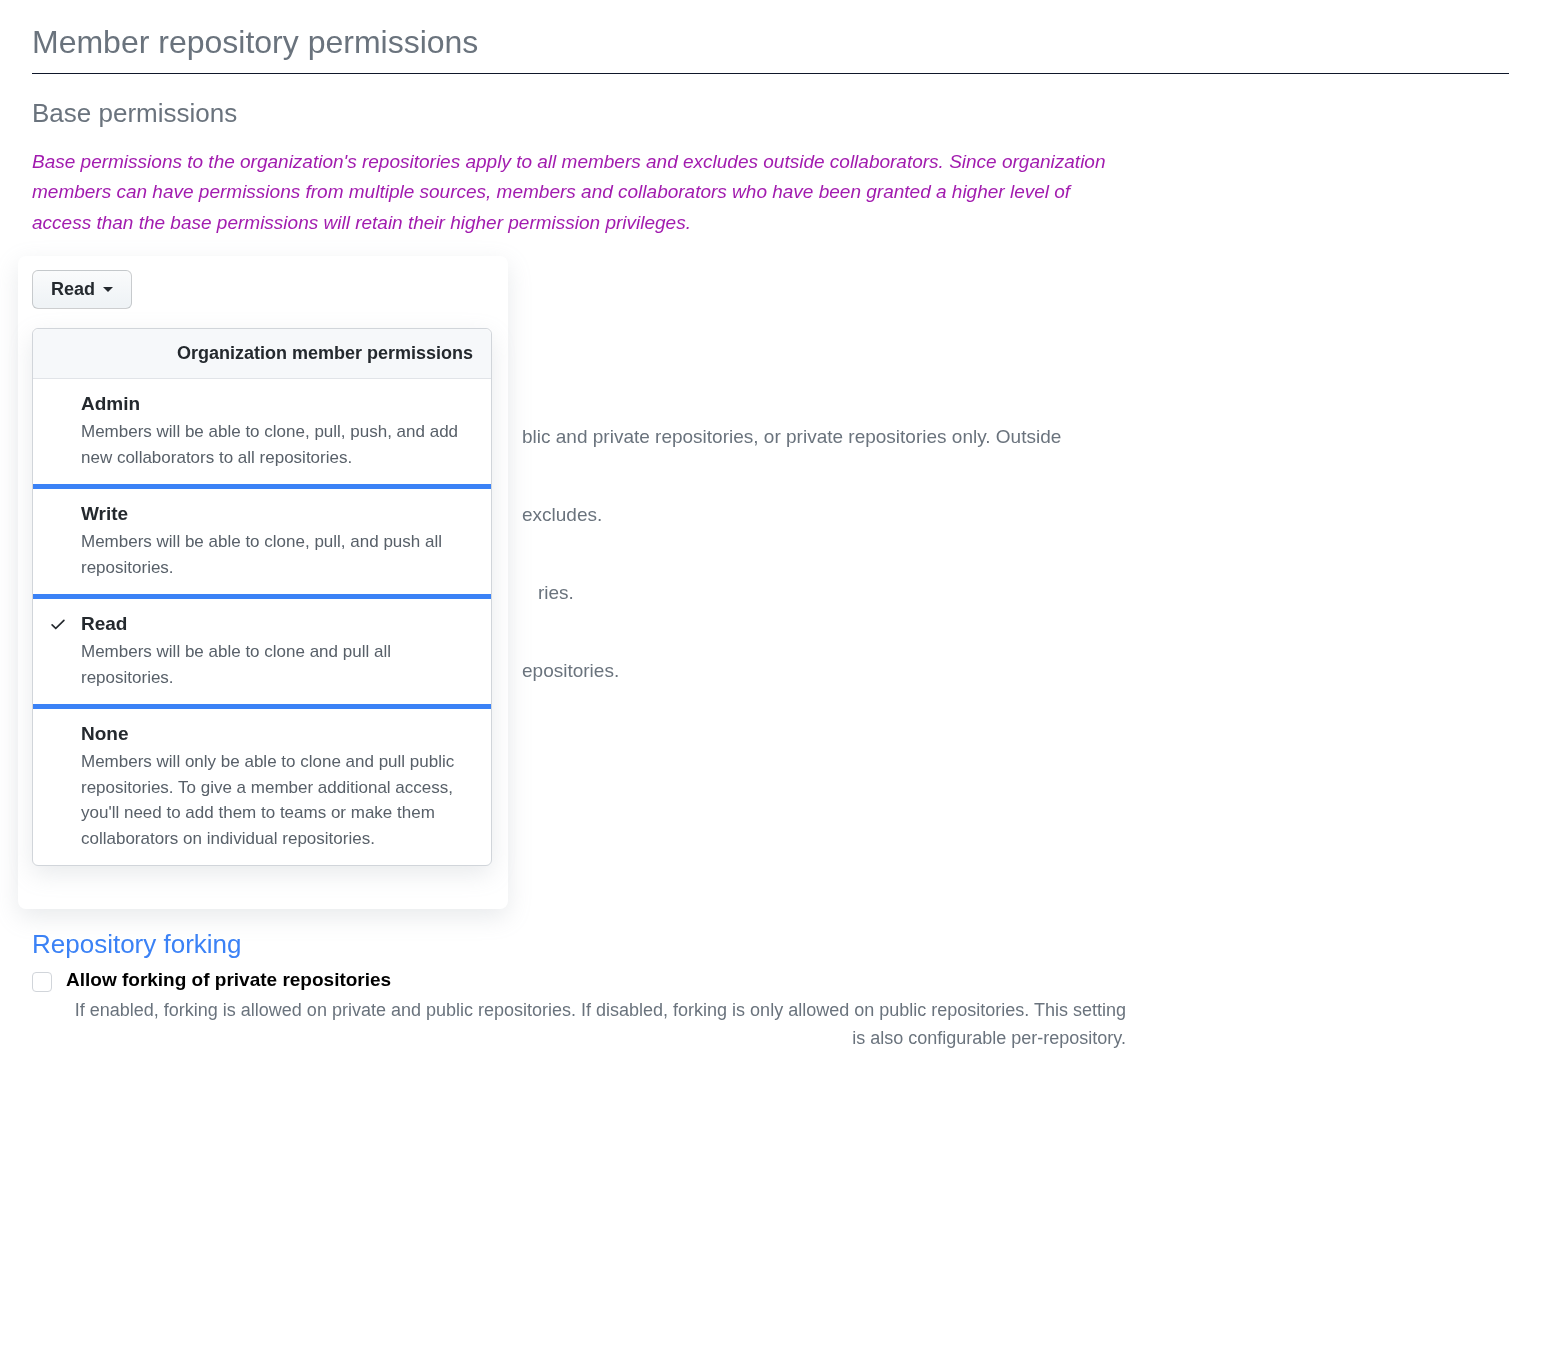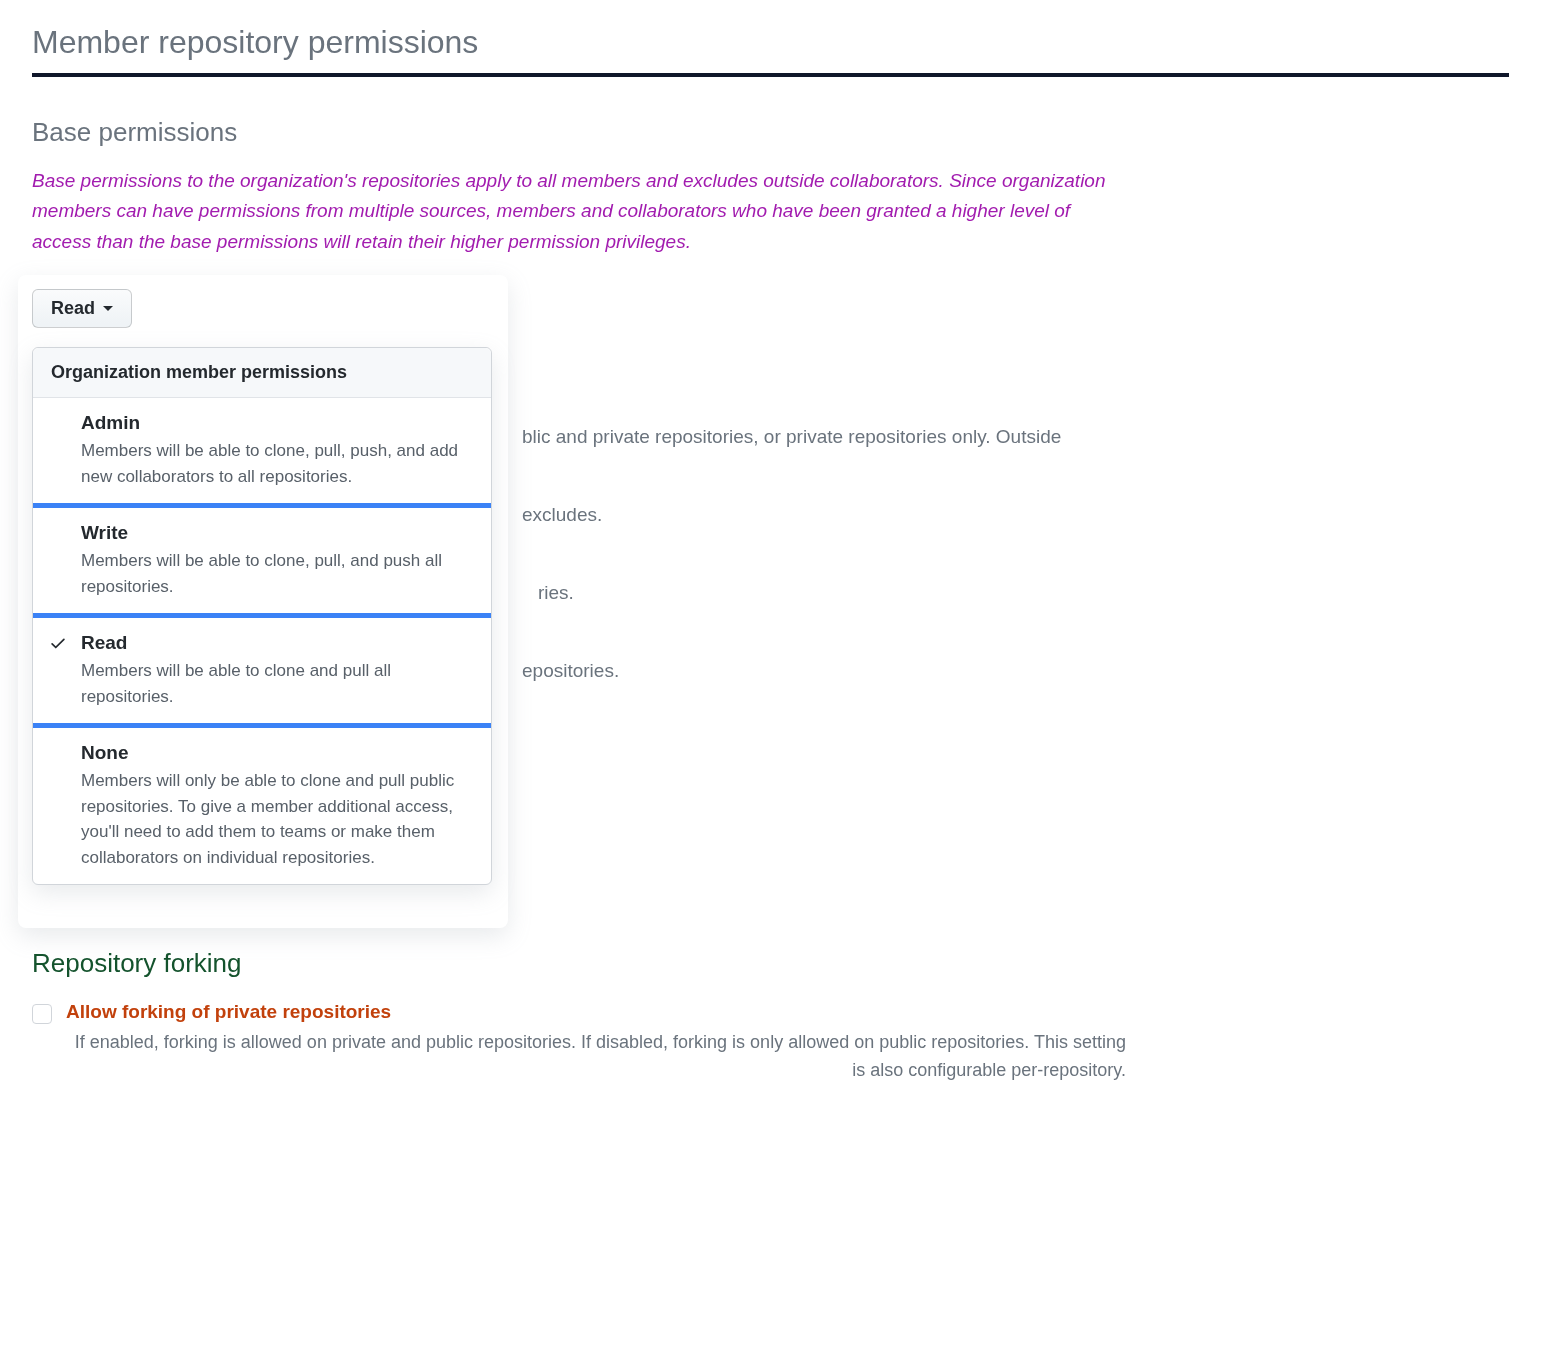--- a/index.html
+++ b/index.html
@@ -12,22 +12,22 @@
       color: #24292e;
       background: #fff;
       padding: 24px 32px;
       width: 1541px;
     }
     h1.page-title {
       font-size: 32px;
       font-weight: 400;
       color: #6a737d;
       padding-bottom: 12px;
-      border-bottom: 4px solid #0f172a;
-      margin-bottom: 40px;
+      border-bottom: 1px solid #0f172a;
+      margin-bottom: 24px;
     }
     h2.section-title {
       font-size: 26px;
       font-weight: 400;
       color: #6a737d;
       margin-bottom: 18px;
     }
     p.section-desc {
       font-size: 19px;
       color: #a21caf;
@@ -74,20 +74,21 @@
       z-index: 100;
     }
     .dropdown-header {
       padding: 14px 18px;
       font-size: 18px;
       font-weight: 600;
       color: #24292e;
       background: #f6f8fa;
       border-bottom: 1px solid #e1e4e8;
       border-radius: 6px 6px 0 0;
+      text-align: right;
     }
     .dropdown-item {
       padding: 14px 18px 14px 48px;
       border-bottom: 5px solid #3b82f6;
       cursor: pointer;
       position: relative;
     }
     .dropdown-item:last-child {
       border-bottom: none;
     }
@@ -108,40 +109,40 @@
       top: 16px;
       width: 18px;
       height: 18px;
     }
     .repo-forking {
       margin-top: 140px;
     }
     .forking-heading {
       font-size: 26px;
       font-weight: 400;
-      color: #14532d;
-      margin-bottom: 22px;
+      color: #3b82f6;
+      margin-bottom: 9px;
     }
     .forking-row {
       display: flex;
       align-items: flex-start;
       gap: 14px;
     }
     .checkbox {
       width: 20px;
       height: 20px;
       border: 1px solid #d1d5da;
       border-radius: 4px;
       margin-top: 3px;
       flex-shrink: 0;
     }
     .forking-label {
       font-size: 19px;
       font-weight: 600;
-      color: #c2410c;
+      color: #000000;
       margin-bottom: 6px;
     }
     .forking-desc {
       font-size: 18px;
       color: #6a737d;
       line-height: 1.55;
       max-width: 1060px;
       text-align: right;
     }
     .popover-wrap {

